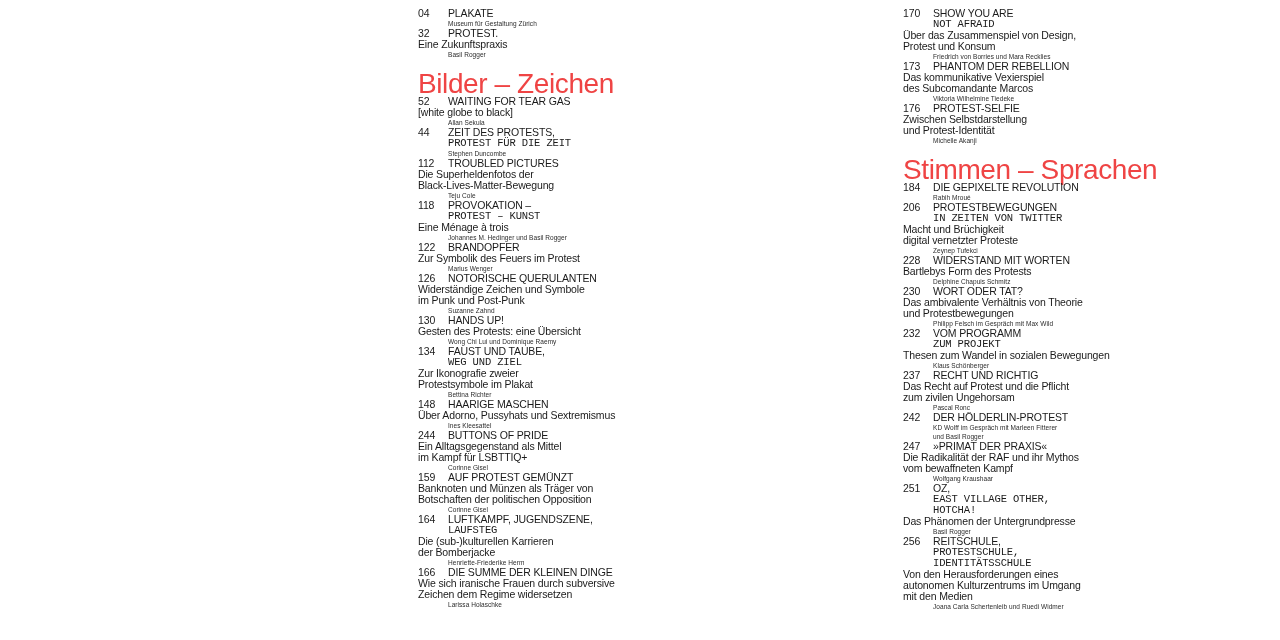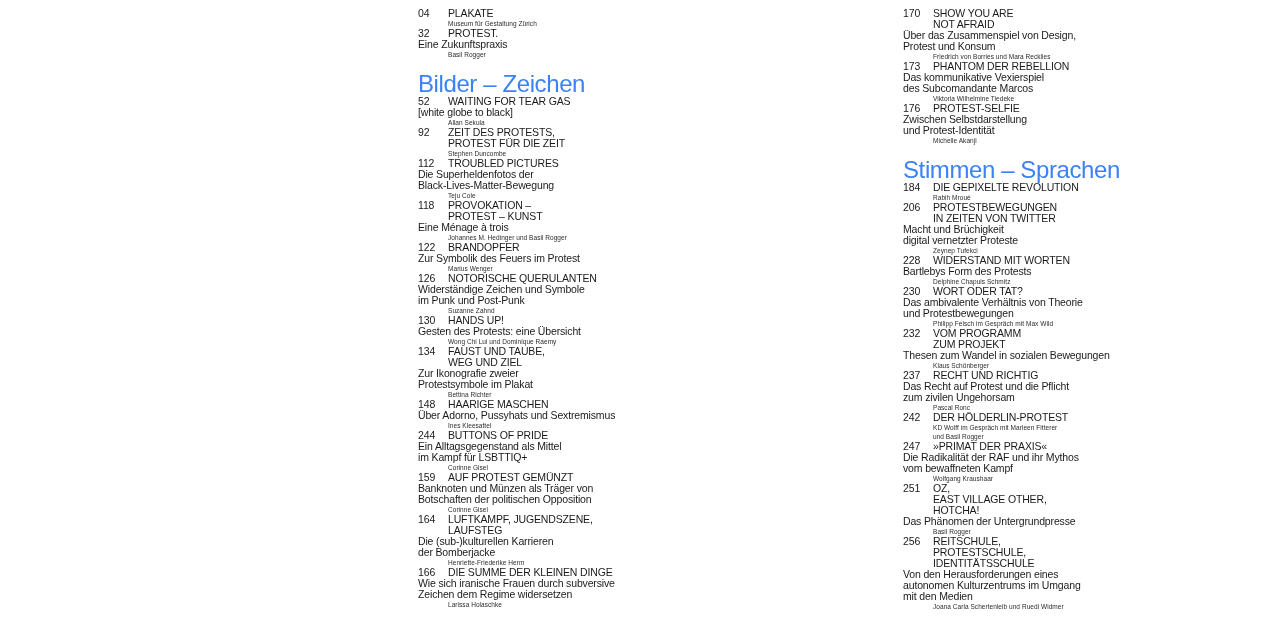--- a/index.html
+++ b/index.html
@@ -32,36 +32,36 @@
     line-height: 11px;
     letter-spacing: -0.15px;
     white-space: nowrap;
     color: #1a1a1a;
   }
   .num {
     display: inline-block;
     width: 30px;
     vertical-align: top;
   }
-  .indent { padding-left: 30px; }
+  .indent { padding-left: 30px; font-family: Liberation Mono, monospace; }
   .author {
     font-size: 6.5px;
     line-height: 9px;
     letter-spacing: 0.05px;
     white-space: nowrap;
     color: #2b2b2b;
     padding-left: 30px;
   }
   .heading {
-    font-size: 24px;
+    font-size: 28px;
     line-height: 23px;
     letter-spacing: -0.4px;
     white-space: nowrap;
     margin: 13px 0 1px 0;
-    color: #3b82f6;
+    color: #ef4444;
   }
   .footer-item {
     position: absolute;
     top: 615px;
     font-size: 10px;
     line-height: 12px;
     letter-spacing: 0.2px;
     color: #1a1a1a;
     white-space: nowrap;
     margin-top: 35px;
@@ -85,21 +85,21 @@
         <div class="line">Eine Zukunftspraxis</div>
         <div class="author">Basil Rogger</div>
       </div>
       <div class="heading">Bilder – Zeichen</div>
       <div class="entry">
         <div class="line"><span class="num">52</span><span>WAITING FOR TEAR GAS</span></div>
         <div class="line">[white globe to black]</div>
         <div class="author">Allan Sekula</div>
       </div>
       <div class="entry">
-        <div class="line"><span class="num">92</span><span>ZEIT DES PROTESTS,</span></div>
+        <div class="line"><span class="num">44</span><span>ZEIT DES PROTESTS,</span></div>
         <div class="line indent">PROTEST FÜR DIE ZEIT</div>
         <div class="author">Stephen Duncombe</div>
       </div>
       <div class="entry">
         <div class="line"><span class="num">112</span><span>TROUBLED PICTURES</span></div>
         <div class="line">Die Superheldenfotos der</div>
         <div class="line">Black-Lives-Matter-Bewegung</div>
         <div class="author">Teju Cole</div>
       </div>
       <div class="entry">

